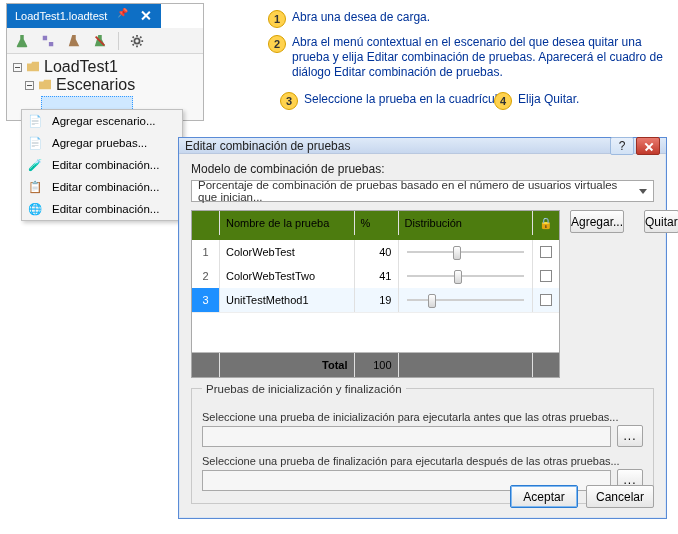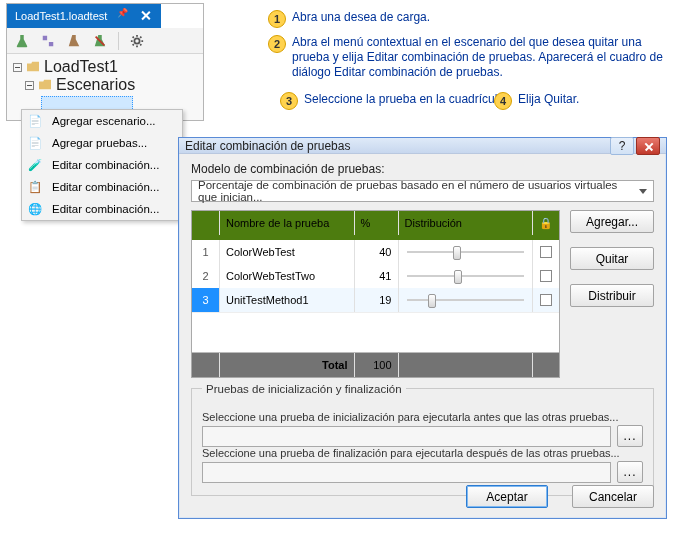--- a/index.html
+++ b/index.html
@@ -67,33 +67,33 @@
   .slider-track { position:absolute; left:2px; right:2px; top:6px; height:2px; background:#cfcfcf; }
   .slider-thumb { position:absolute; top:1px; width:8px; height:14px; background:linear-gradient(#fff,#d6d6d6); border:1px solid #9a9a9a; border-radius:2px; }
   .sel-row > div { background:#f0f8ff; }
   .pct { justify-content:flex-end; padding-right:10px; }
   .checkbox { width:12px; height:12px; border:1px solid #888; background:#fff; }
   .grid-footer { display:grid; grid-template-columns:28px 1fr 44px 1fr 26px; border-top:1px solid #bbb; font-size:11px;}
   .grid-footer > div { padding:5px 6px; display:flex; align-items:center; border-right:1px solid #e0e0e0; background:#737373; min-height:24px; }
   .grid-footer > div:last-child{border-right:none;}
   .grid-spacer { height:40px; border-top:1px solid #eee; }
 
-  .btn-col { display:flex; flex-direction:column; gap:14px; width:84px; }
+  .btn-col { display:flex; flex-direction:row; gap:20px; width:84px; }
   .btn { height:23px; display:flex; align-items:center; justify-content:center; font-size:12px; background:linear-gradient(#fefefe,#e6e6e6); border:1px solid #a3a3a3; border-radius:2px; cursor:pointer; }
   .btn.primary { border-color:#2b7cd3; box-shadow:0 0 0 1px #7fb8f0 inset; }
 
   .fieldset { border:1px solid #c9c9c9; padding:8px 10px 12px 10px; margin-top:10px; font-size:12px; }
   .fieldset-title { position:relative; top:-15px; background:#efefef; display:inline-block; padding:0 4px; font-size:11.5px; color:#333;}
   .fieldset .row { display:flex; align-items:center; gap:6px; margin-top:2px;}
   .fieldset .row input { flex:1; height:21px; border:1px solid #a9a9a9; background:#f6f6f6; }
   .sq-btn { width:26px; height:22px; display:flex; align-items:center; justify-content:center; border:1px solid #a3a3a3; background:linear-gradient(#fefefe,#e6e6e6); border-radius:2px; font-size:12px; letter-spacing:1px;}
   .fieldset .desc { font-size:11px; color:#333; }
 
   .dlg-buttons { position:absolute; right:12px; bottom:10px; display:flex; gap:8px; }
-  .dlg-buttons .btn { width:82px;margin-left:16px; }
+  .dlg-buttons .btn { width:68px; }
 
 </style>
 </head>
 <body>
 
 <div class="tool-window">
   <div class="tab-strip">
     <div class="tab">
       <span>LoadTest1.loadtest</span>
       <span class="tab-pin"></span>
@@ -273,21 +273,21 @@
       </div>
     </div>
 
     <div class="fieldset">
       <span class="fieldset-title">Pruebas de inicialización y finalización</span>
       <div class="desc">Seleccione una prueba de inicialización para ejecutarla antes que las otras pruebas...</div>
       <div class="row">
         <input type="text" disabled="" style="">
         <div class="sq-btn">...</div>
       </div>
-      <div class="desc" style="">Seleccione una prueba de finalización para ejecutarla después de las otras pruebas...</div>
+      <div class="desc" style="margin-top:8px">Seleccione una prueba de finalización para ejecutarla después de las otras pruebas...</div>
       <div class="row">
         <input type="text" disabled="" style="">
         <div class="sq-btn">...</div>
       </div>
     </div>
   </div>
   <div class="dlg-buttons">
     <div class="btn primary">Aceptar</div>
     <div class="btn">Cancelar</div>
   </div>

